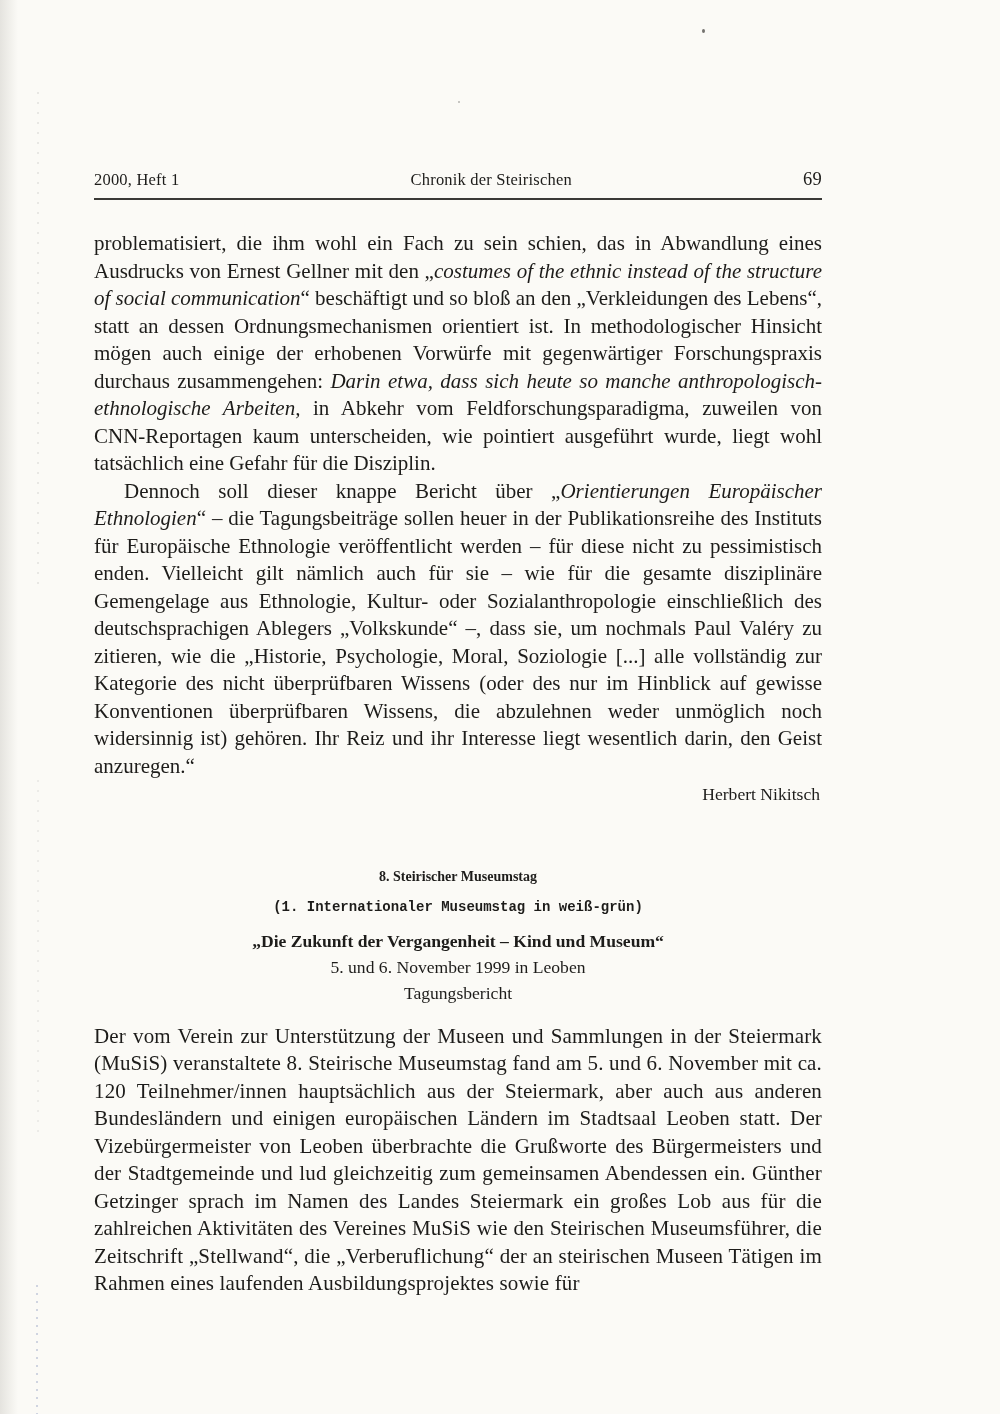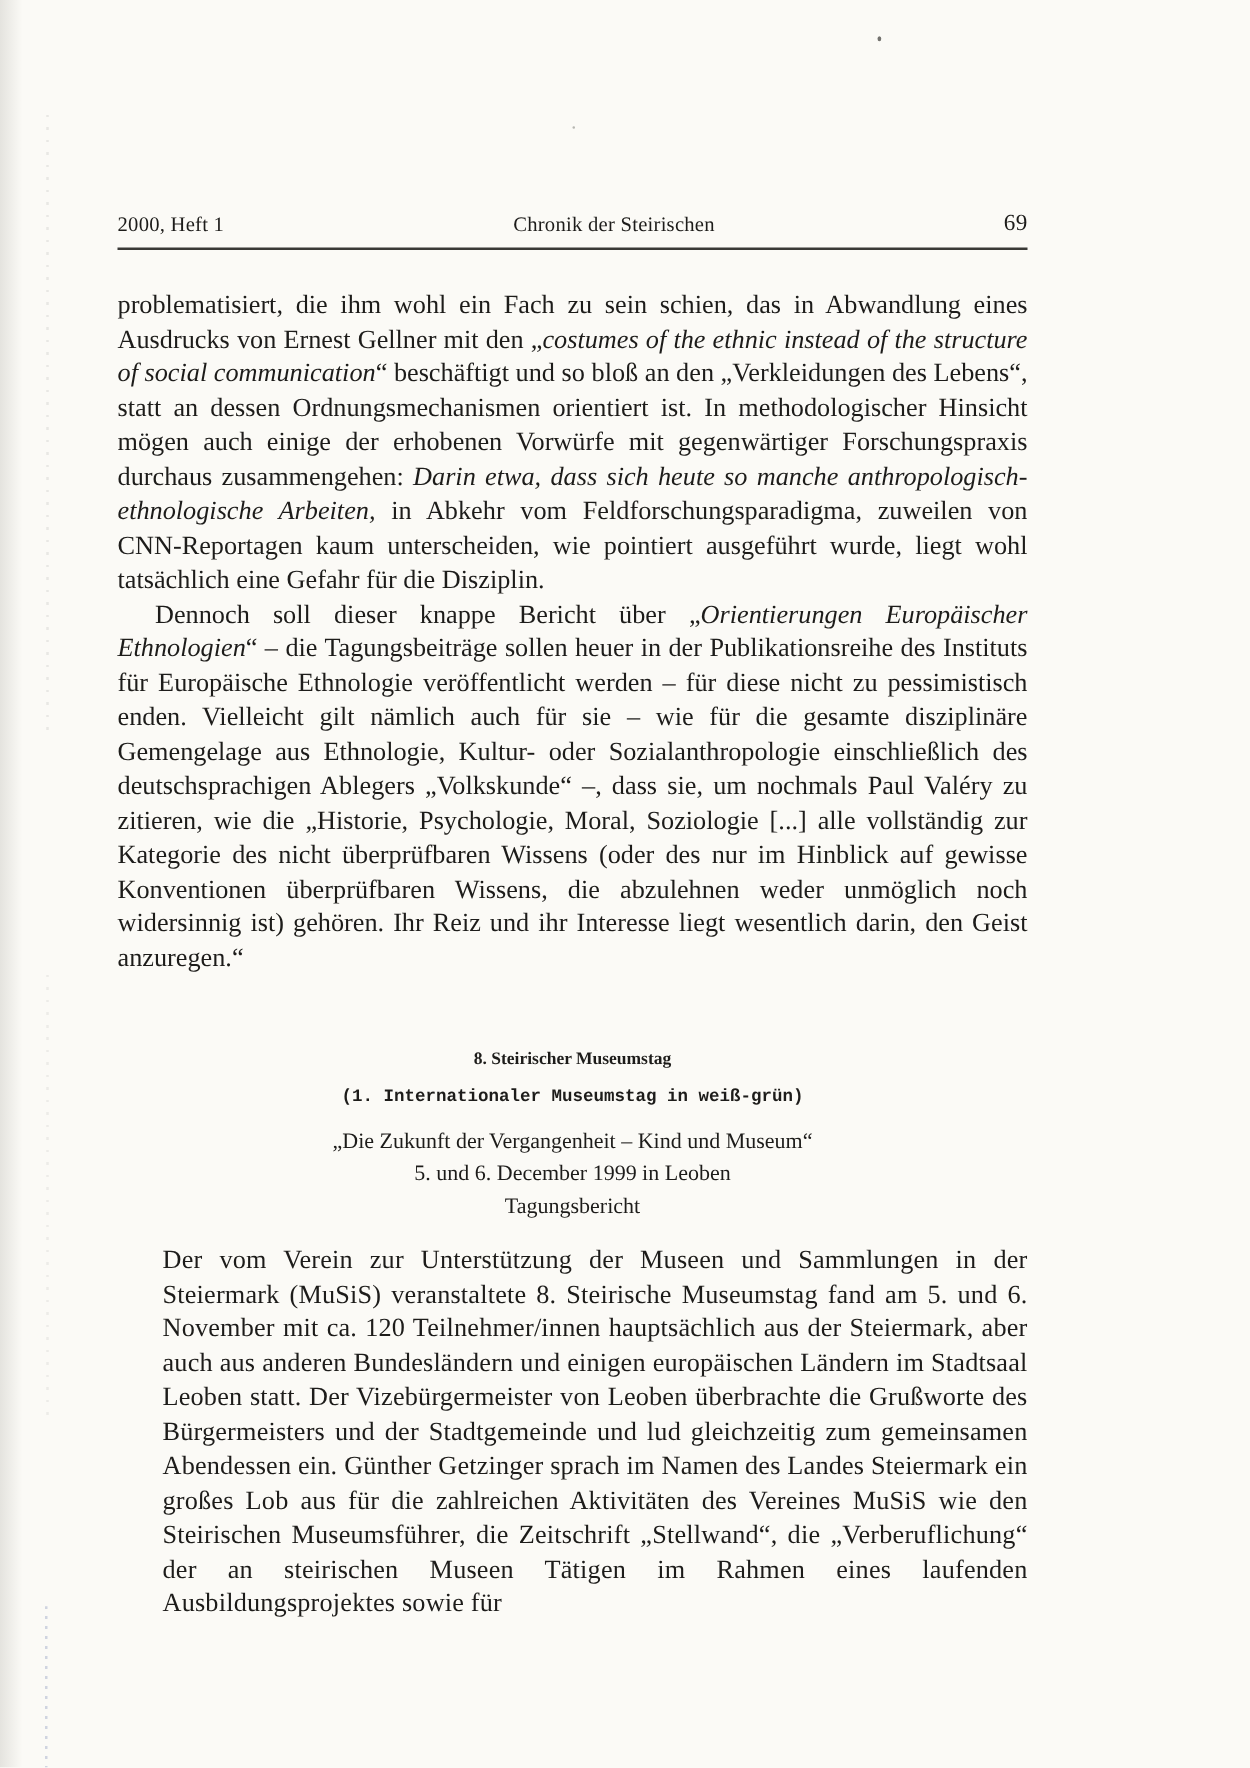--- a/index.html
+++ b/index.html
@@ -85,22 +85,22 @@
     font-weight: bold;
     text-align: center;
   }
   .section-title.second { margin-top: 0; font-family: Liberation Mono, monospace; }
   .subtitle {
     margin: 0;
     font-size: 17.6px;
     line-height: 26px;
     text-align: center;
   }
-  .subtitle.first { margin-top: 5px; }
-  .report-par { margin-top: 17px; letter-spacing: 0.15px; margin-left: 36px; }
+  .subtitle.first { margin-top: 5px; font-weight: bold; }
+  .report-par { margin-top: 17px; letter-spacing: 0.15px; }
 </style>
 </head>
 <body>
 
 <div class="edge-shade"></div>
 <div class="dotline a"></div>
 <div class="dotline b"></div>
 <div class="dotline c"></div>
 <div class="speck s1"></div>
 <div class="speck s2"></div>
@@ -111,23 +111,24 @@
     <span>2000, Heft 1</span>
     <span>Chronik der Steirischen</span>
     <span class="page-num">69</span>
   </header>
   <div class="head-rule"></div>
 
   <p class="body-par first-par"><span>problematisiert, die ihm wohl ein Fach zu sein schien, das in Abwandlung eines Ausdrucks von Ernest Gellner mit den „</span><span class="it">costumes of the ethnic instead of the structure of social communication</span><span>“ beschäftigt und so bloß an den „Verkleidungen des Lebens“, statt an dessen Ordnungsmechanismen orientiert ist. In methodologischer Hinsicht mögen auch einige der erhobenen Vorwürfe mit gegenwärtiger Forschungspraxis durchaus zusammengehen: </span><span class="it">Darin etwa, dass sich heute so manche anthropologisch-ethnologische Arbeiten,</span><span> in Abkehr vom Feldforschungsparadigma, zuweilen von CNN-Reportagen kaum unterscheiden, wie pointiert ausgeführt wurde, liegt wohl tatsächlich eine Gefahr für die Disziplin.</span></p>
 
   <p class="body-par indent"><span>Dennoch soll dieser knappe Bericht über „</span><span class="it">Orientierungen Europäischer Ethnologien</span><span>“ – die Tagungsbeiträge sollen heuer in der Publikationsreihe des Instituts für Europäische Ethnologie veröffentlicht werden – für diese nicht zu pessimistisch enden. Vielleicht gilt nämlich auch für sie – wie für die gesamte disziplinäre Gemengelage aus Ethnologie, Kultur- oder Sozialanthropologie einschließlich des deutschsprachigen Ablegers „Volkskunde“ –, dass sie, um nochmals Paul Valéry zu zitieren, wie die „Historie, Psychologie, Moral, Soziologie [...] alle vollständig zur Kategorie des nicht überprüfbaren Wissens (oder des nur im Hinblick auf gewisse Konventionen überprüfbaren Wissens, die abzulehnen weder unmöglich noch widersinnig ist) gehören. Ihr Reiz und ihr Interesse liegt wesentlich darin, den Geist anzuregen.“</span></p>
 
+  <p class="signature">Herbert Nikitsch</p>
 
   <h2 class="section-title">8. Steirischer Museumstag</h2>
   <h2 class="section-title second">(1. Internationaler Museumstag in weiß-grün)</h2>
 
   <p class="subtitle first">„Die Zukunft der Vergangenheit – Kind und Museum“</p>
-  <p class="subtitle">5. und 6. December 1999 in Leoben</p>
+  <p class="subtitle">5. und 6. November 1999 in Leoben</p>
   <p class="subtitle">Tagungsbericht</p>
 
   <p class="body-par report-par">Der vom Verein zur Unterstützung der Museen und Sammlungen in der Steiermark (MuSiS) veranstaltete 8. Steirische Museumstag fand am 5. und 6. November mit ca. 120 Teilnehmer/innen hauptsächlich aus der Steiermark, aber auch aus anderen Bundesländern und einigen europäischen Ländern im Stadtsaal Leoben statt. Der Vizebürgermeister von Leoben überbrachte die Grußworte des Bürgermeisters und der Stadtgemeinde und lud gleichzeitig zum gemeinsamen Abendessen ein. Günther Getzinger sprach im Namen des Landes Steiermark ein großes Lob aus für die zahlreichen Aktivitäten des Vereines MuSiS wie den Steirischen Museumsführer, die Zeitschrift „Stellwand“, die „Verberuflichung“ der an steirischen Museen Tätigen im Rahmen eines laufenden Ausbildungsprojektes sowie für</p>
 
 </div>
 
 </body></html>

